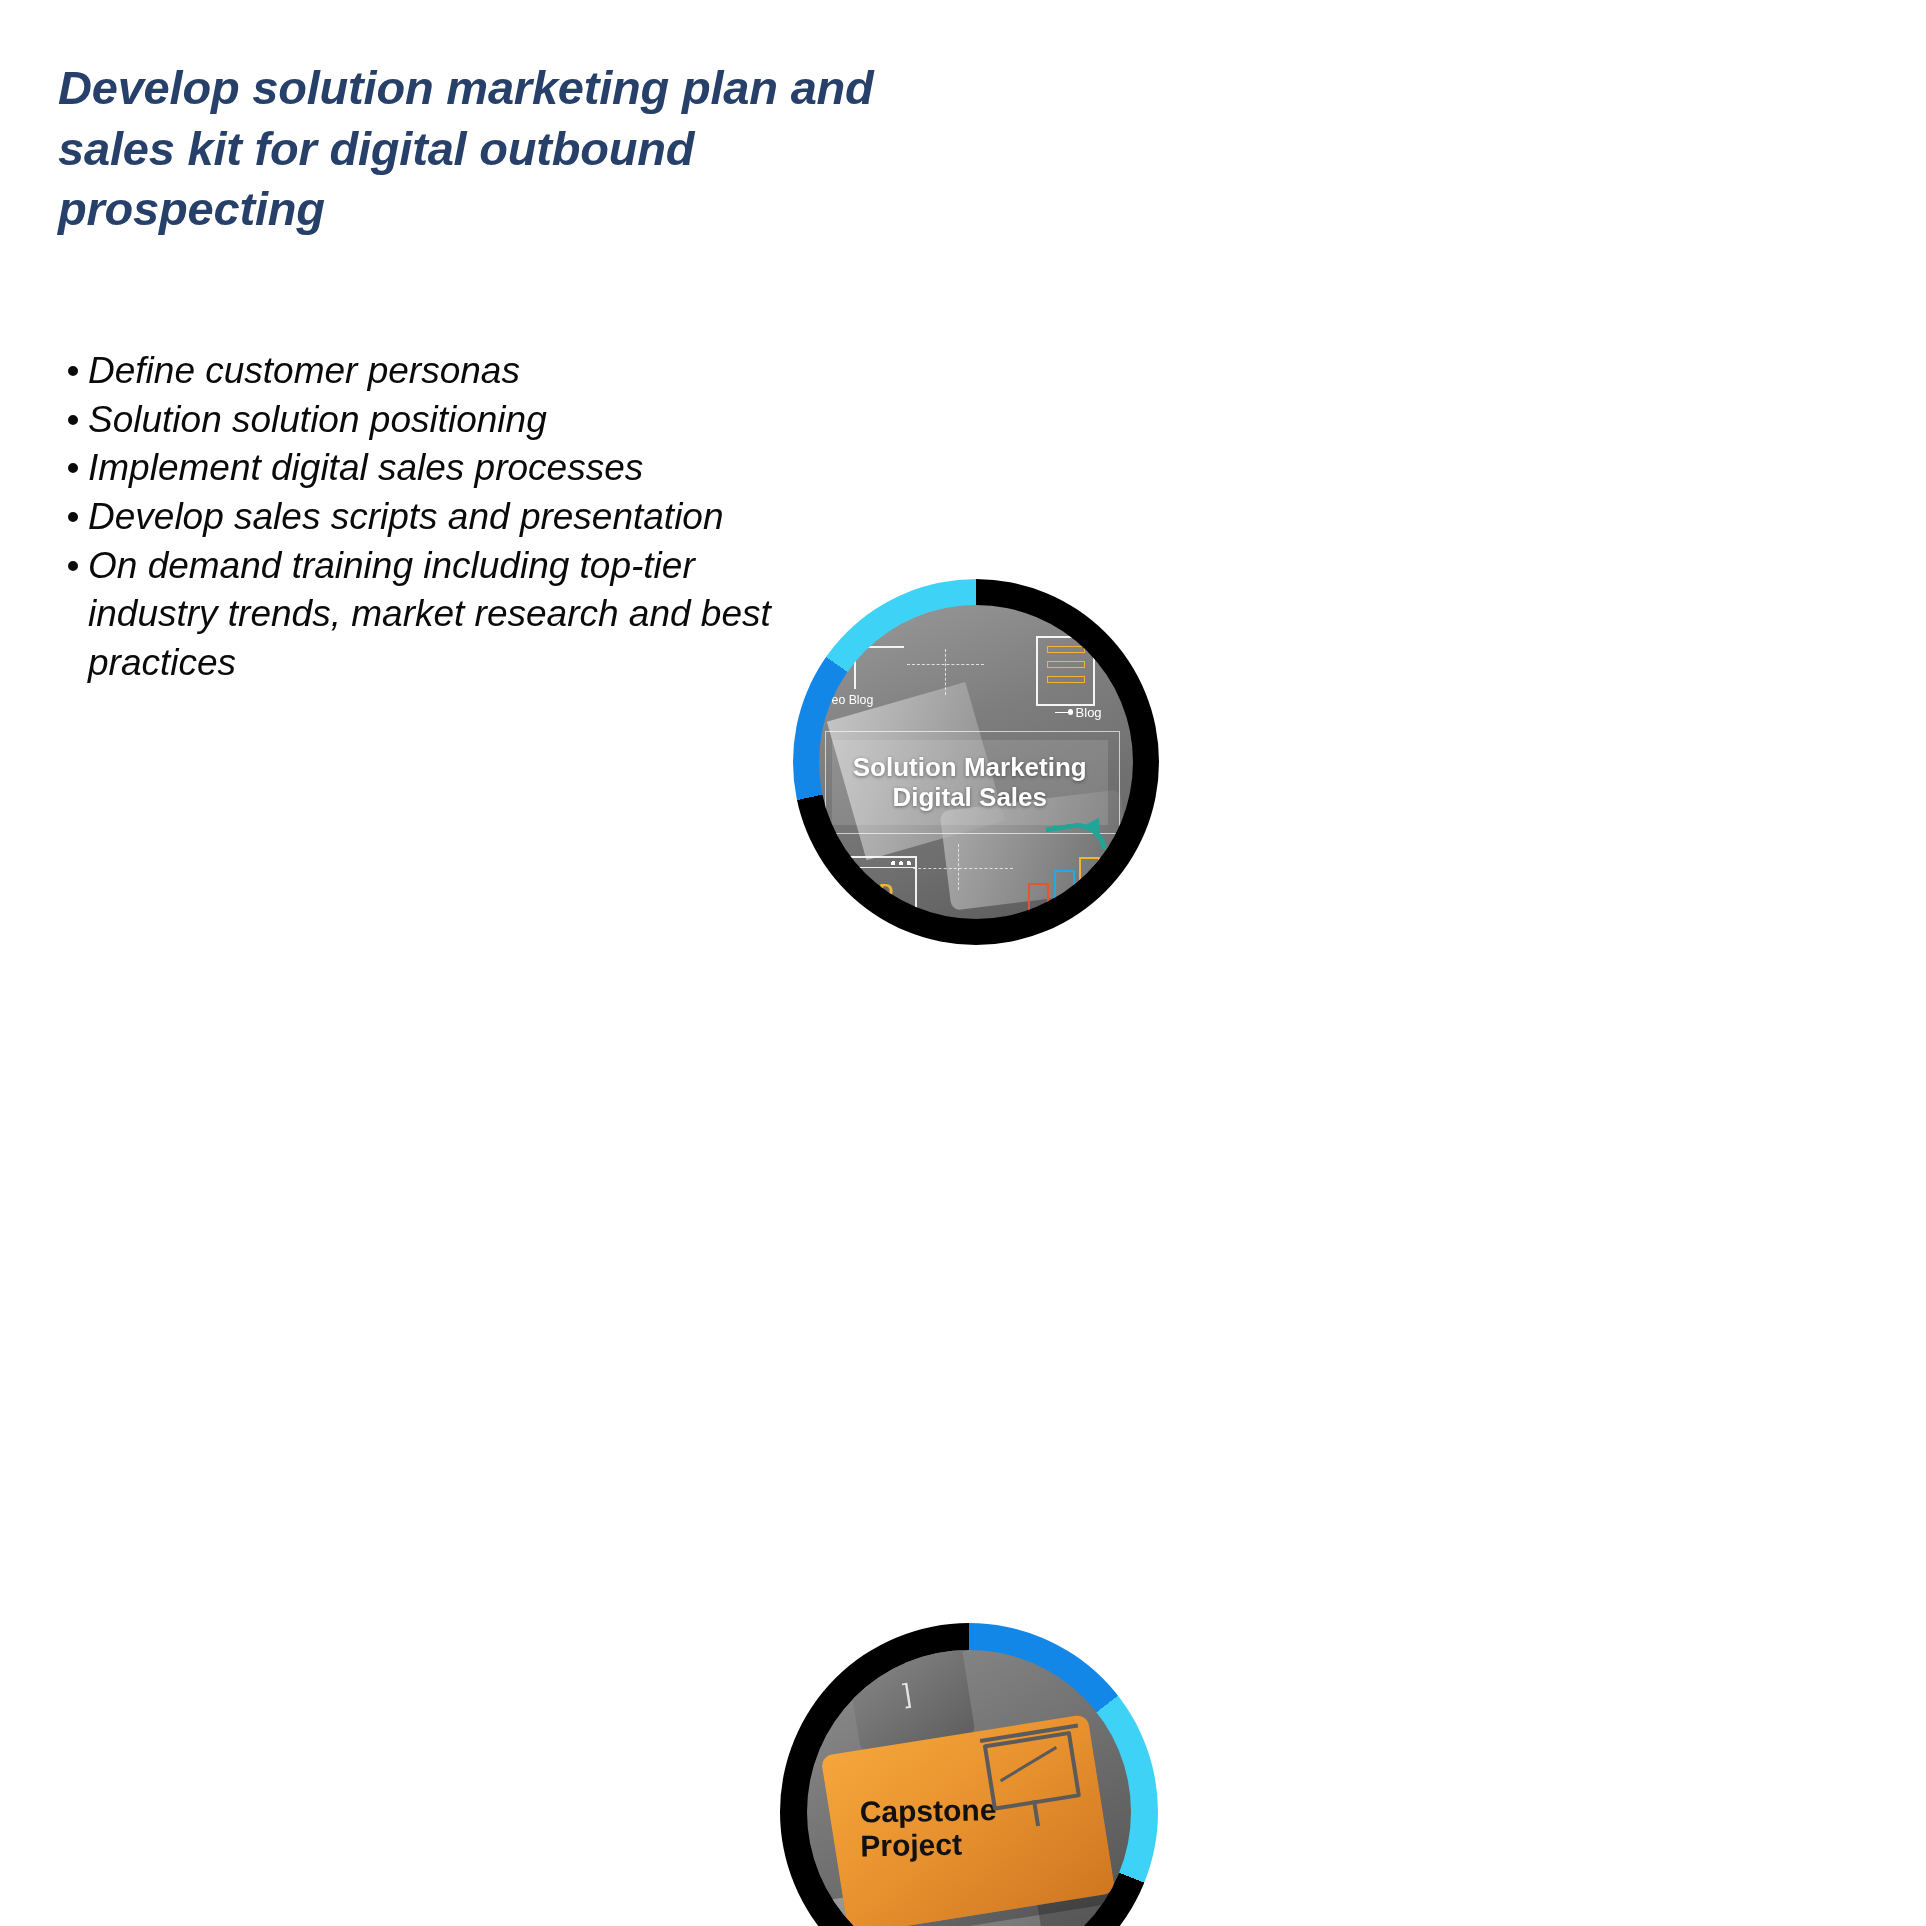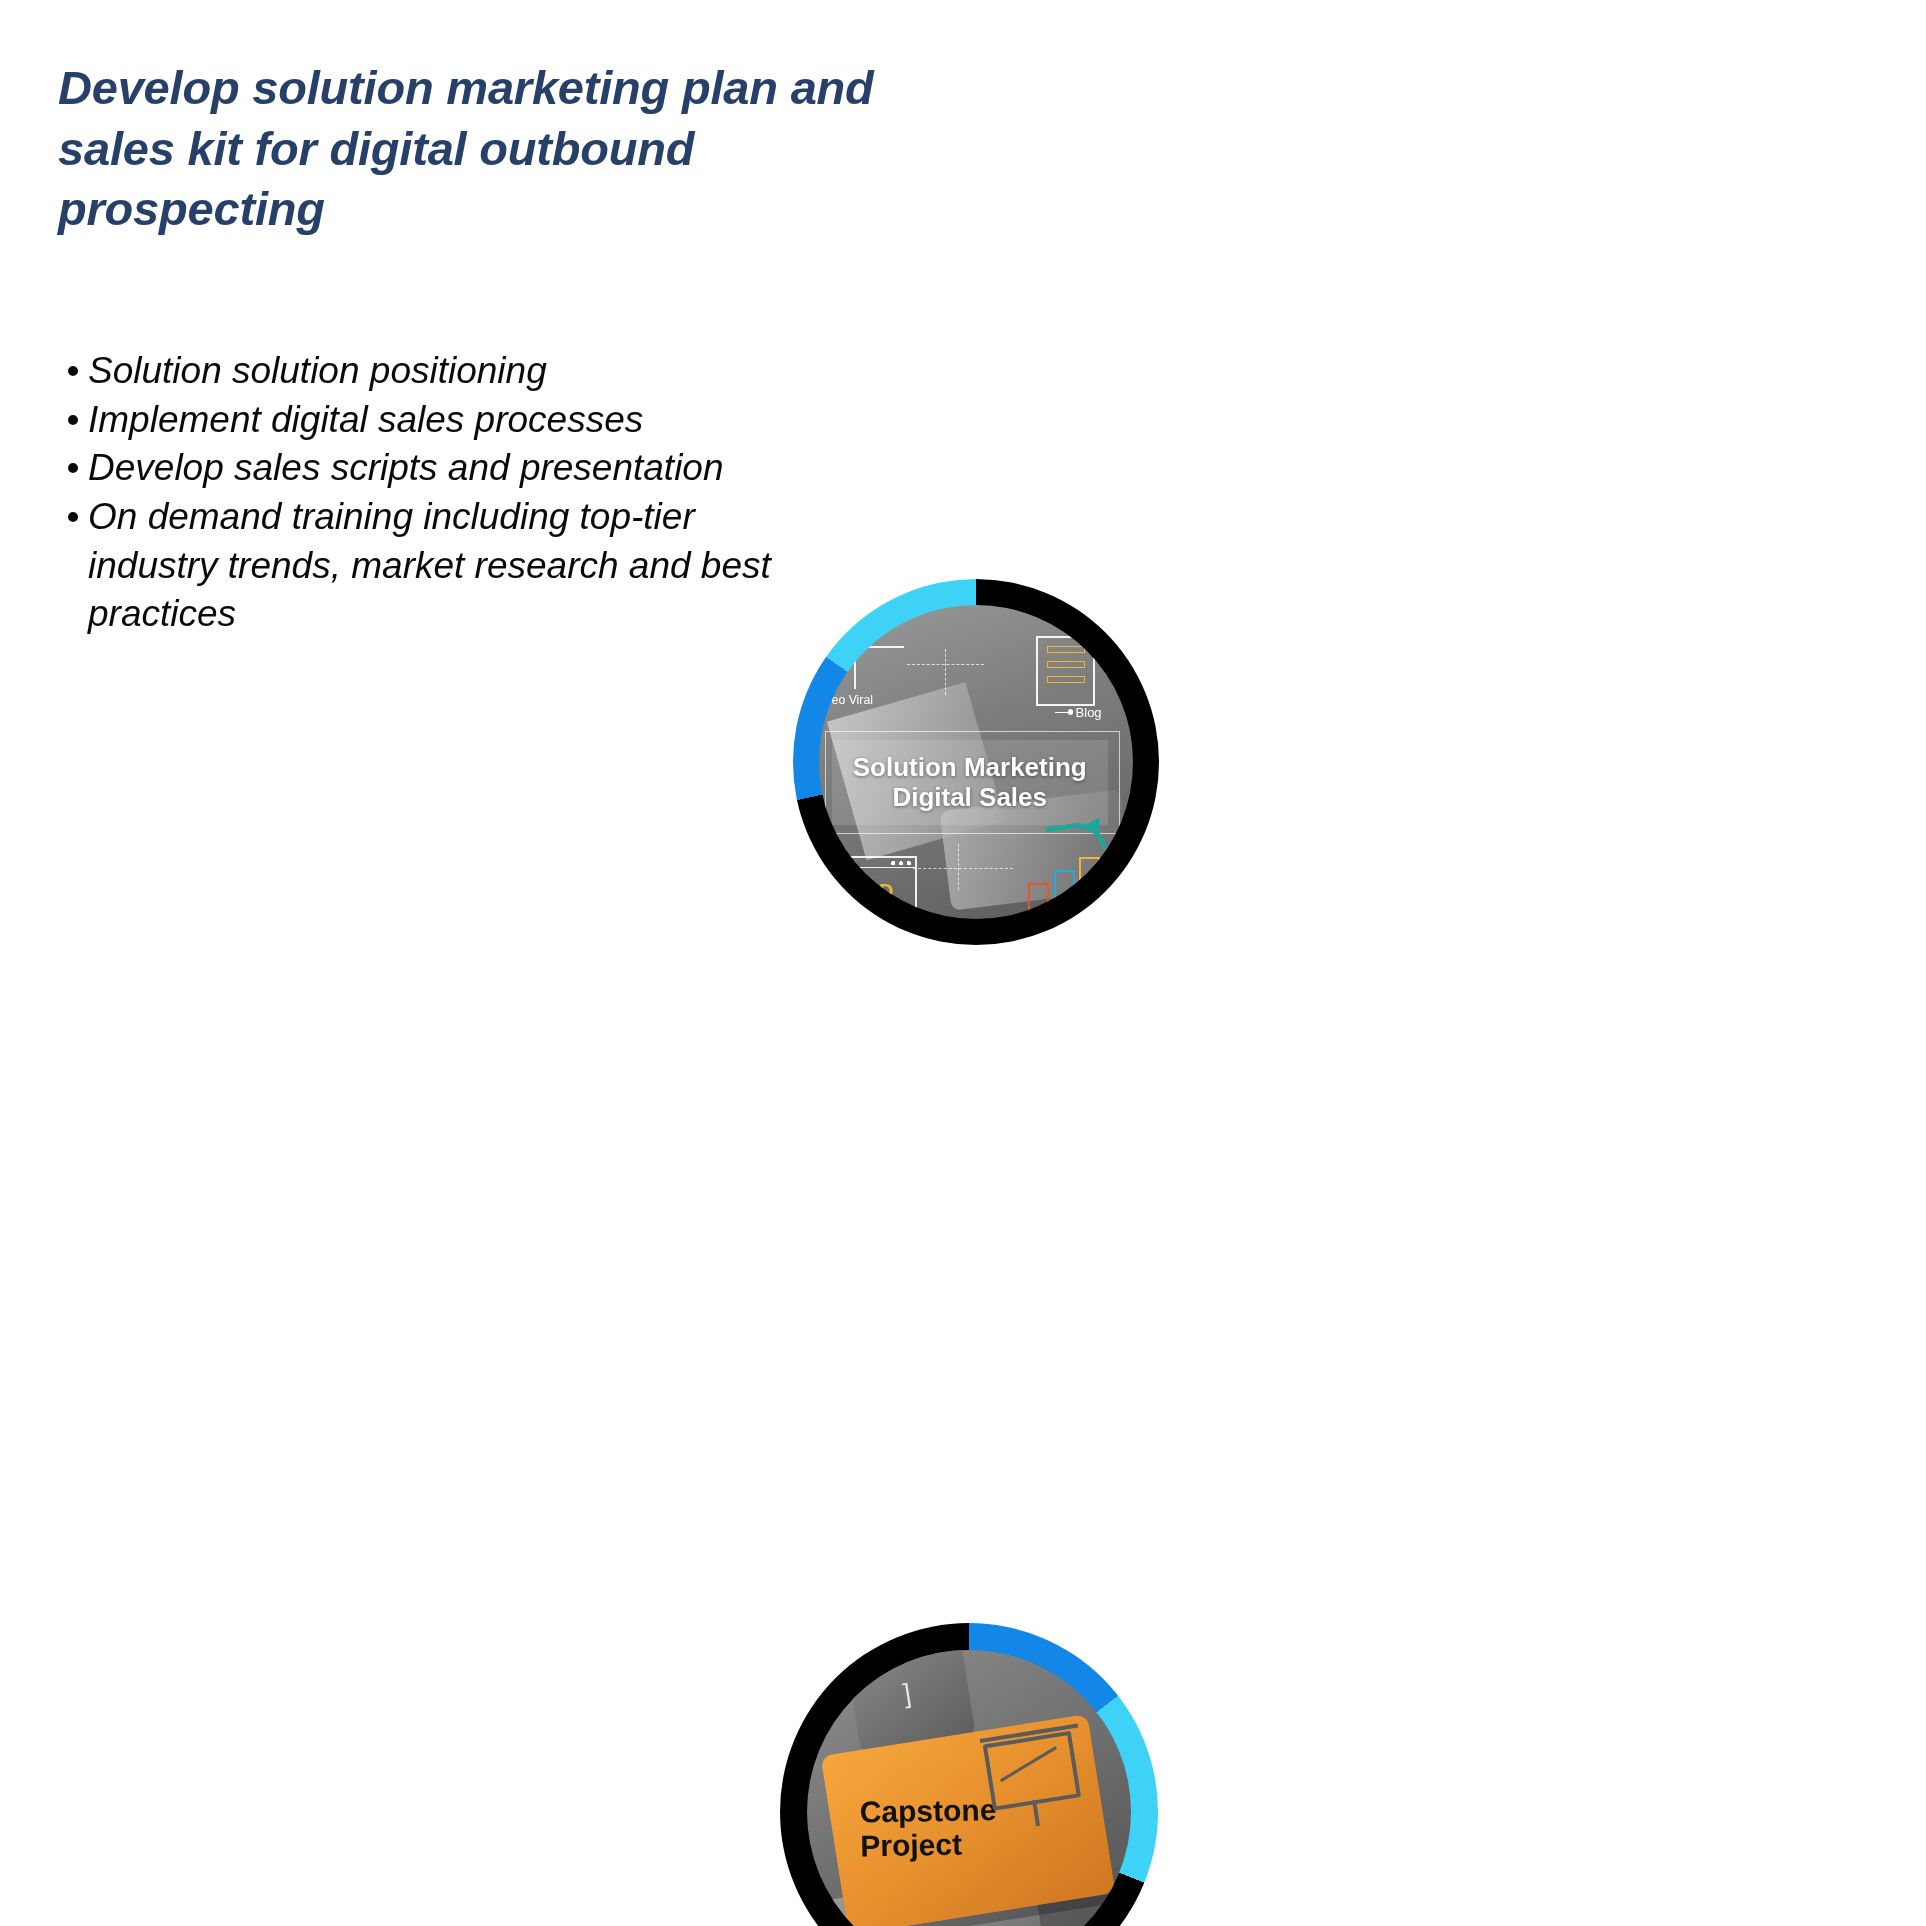--- a/index.html
+++ b/index.html
@@ -250,20 +250,21 @@
 </style>
 </head>
 <body>
 
 <div class="board">
 
   <div class="quad q-tl">
     <h2 class="heading h-tl">Develop solution marketing plan and sales kit for digital outbound prospecting</h2>
 
     <ul class="bullets b-tl">
+      <li>Define customer personas</li>
       <li>Solution solution positioning</li>
       <li>Implement digital sales processes</li>
       <li>Develop sales scripts and presentation</li>
       <li>On demand training including top-tier industry trends, market research and best practices</li>
     </ul>
   </div>
 
   <div class="circle-wrap" id="circle-solution">
     <div class="ring"></div>
     <div class="inner">
@@ -273,21 +274,21 @@
       </div>
       <div class="sm-frame-tl"></div>
       <div class="sm-cross"></div>
       <div class="sm-cross2"></div>
       <div class="sm-doc">
           <i></i>
           <i></i>
           <i></i>
         </div>
       <div class="sm-bloglabel">Blog</div>
-      <div class="sm-viral">eo Viral</div>
+      <div class="sm-viral">eo Blog</div>
       <div class="sm-bigframe"></div>
       <div class="sm-titleband">
         <div class="sm-title">Solution Marketing</div>
         <div class="sm-title">Digital Sales</div>
       </div>
       <div class="sm-browser">
         <div class="bar"></div>
           <div class="dots"></div>
         <div class="ad">AD</div>
       </div>

